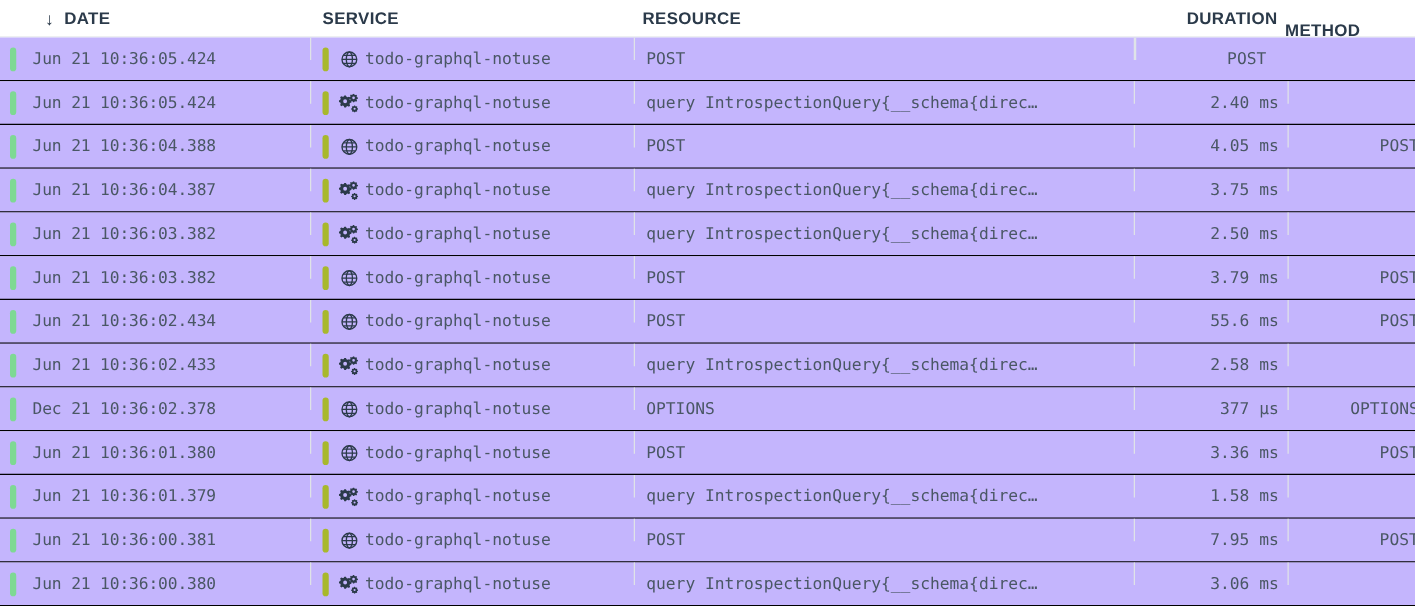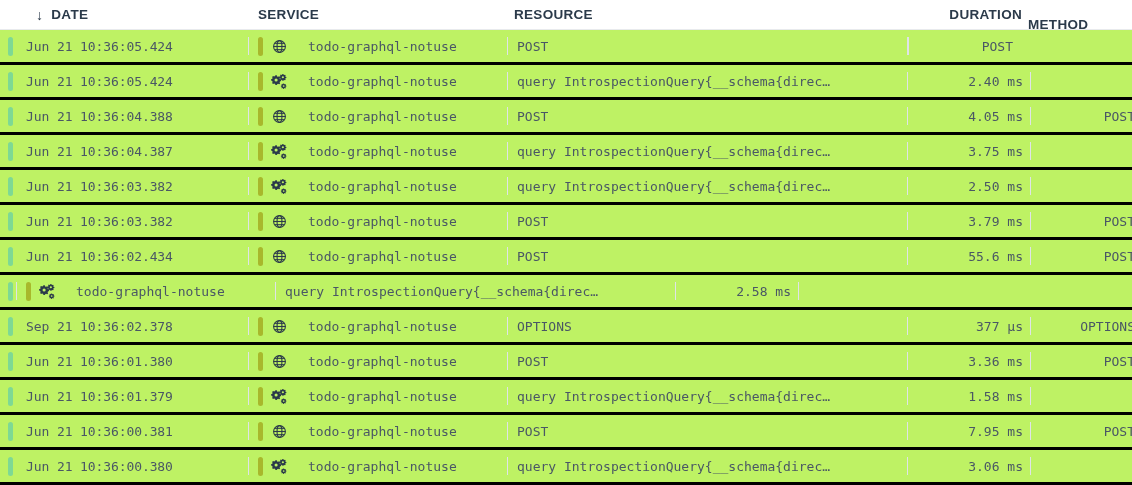--- a/index.html
+++ b/index.html
@@ -59,24 +59,23 @@
     font-weight: bold;
     color: #2b3a4a;
   }
 
   
   .tbody { position: relative; }
 
   .row {
     height: 35px;
     display: flex;
-    align-items: center;
     box-sizing: border-box;
-    border-bottom: 3px solid #000000;
-    background: #bef264;
+    border-bottom: 1px solid #000000;
+    background: #c4b5fd;
   }
 
   .cell {
     box-sizing: border-box;
     display: flex;
     align-items: center;
     height: 100%;
     white-space: nowrap;
     overflow: hidden;
     font-family: "DejaVu Sans Mono", "Liberation Mono", monospace;
@@ -116,21 +115,21 @@
   .c-servicepill {
     flex: 0 0 22px;
     width: 22px;
     padding-left: 9px;
   }
 
   .c-service {
     width: 236px;
     flex: 0 0 236px;
     padding-left: 0px;
-    gap: 21px;
+    gap: 5px;
   }
 
   .svc-icon {
     flex: 0 0 16px;
     width: 16px;
     height: 16px;
     display: inline-flex;
     align-items: center;
     justify-content: center;
     color: #2b3a4a;
@@ -391,20 +390,21 @@
         </div>
         <div class="divider"></div>
         <div class="cell c-duration">55.6 ms</div>
         <div class="divider"></div>
         <div class="cell c-method">POST</div>
       </div>
       <div class="row">
         <div class="cell c-status">
           <span class="pill pill-ok"></span>
         </div>
+        <div class="cell c-date">Jun 21 10:36:02.433</div>
         <div class="divider"></div>
         <div class="cell c-servicepill">
           <span class="pill pill-svc"></span>
         </div>
         <div class="cell c-service">
           <span class="svc-icon">
             <svg width="16" height="15" viewBox="0 0 17 16" fill="currentColor">
               <path d="M6.1 1.4l.48 1.23c.33.08.64.21.92.38l1.2-.54.98.98-.54 1.2c.17.28.3.59.38.92l1.23.48v1.38l-1.23.48a3.7 3.7 0 0 1-.38.92l.54 1.2-.98.98-1.2-.54c-.28.17-.59.3-.92.38L6.1 11.7H4.72l-.48-1.23a3.7 3.7 0 0 1-.92-.38l-1.2.54-.98-.98.54-1.2a3.7 3.7 0 0 1-.38-.92L.07 7.05V5.67l1.23-.48c.08-.33.21-.64.38-.92l-.54-1.2.98-.98 1.2.54c.28-.17.59-.3.92-.38L4.72 1.4H6.1zm-.69 3.3a1.66 1.66 0 1 0 0 3.32 1.66 1.66 0 0 0 0-3.32z"></path>
               <path d="M13.1 0l.33.86c.23.06.45.15.64.27l.84-.38.69.69-.38.84c.12.2.21.41.27.64l.86.33v.97l-.86.33c-.6.23-.15.45-.27.64l.38.84-.69.69-.84-.38c-.2.12-.41.21-.64.27L13.1 7.3h-.97l-.33-.86a2.6 2.6 0 0 1-.64-.27l-.84.38-.69-.69.38-.84a2.6 2.6 0 0 1-.27-.64l-.86-.33v-.97l.86-.33c.06-.23.15-.45.27-.64l-.38-.84.69-.69.84.38c.2-.12.41-.21.64-.27L12.13 0h.97zm-.48 2.31a1.16 1.16 0 1 0 0 2.32 1.16 1.16 0 0 0 0-2.32z"></path>
               <path d="M13.85 10.05l.27.69c.18.05.35.12.5.21l.66-.3.54.54-.3.66c.9.15.16.32.21.5l.69.27v.76l-.69.27c-.5.18-.12.35-.21.5l.3.66-.54.54-.66-.3c-.15.09-.32.16-.5.21l-.27.69h-.76l-.27-.69a2.05 2.05 0 0 1-.5-.21l-.66.3-.54-.54.3-.66a2.05 2.05 0 0 1-.21-.5l-.69-.27v-.76l.69-.27c.05-.18.12-.35.21-.5l-.3-.66.54-.54.66.3c.15-.9.32-.16.5-.21l.27-.69h.76zm-.38 1.82a.91.91 0 1 0 0 1.82.91.91 0 0 0 0-1.82z"></path>
@@ -418,21 +418,21 @@
         </div>
         <div class="divider"></div>
         <div class="cell c-duration">2.58 ms</div>
         <div class="divider"></div>
         <div class="cell c-method"></div>
       </div>
       <div class="row">
         <div class="cell c-status">
           <span class="pill pill-ok"></span>
         </div>
-        <div class="cell c-date">Sep 21 10:36:02.378</div>
+        <div class="cell c-date">Dec 21 10:36:02.378</div>
         <div class="divider"></div>
         <div class="cell c-servicepill">
           <span class="pill pill-svc"></span>
         </div>
         <div class="cell c-service">
           <span class="svc-icon">
             <svg width="15" height="15" viewBox="0 0 16 16" fill="none" stroke="currentColor" stroke-width="1.15">
               <circle cx="8" cy="8" r="6.3"></circle>
               <ellipse cx="8" cy="8" rx="2.6" ry="6.3"></ellipse>
               <line x1="1.7" y1="8" x2="14.3" y2="8"></line>

